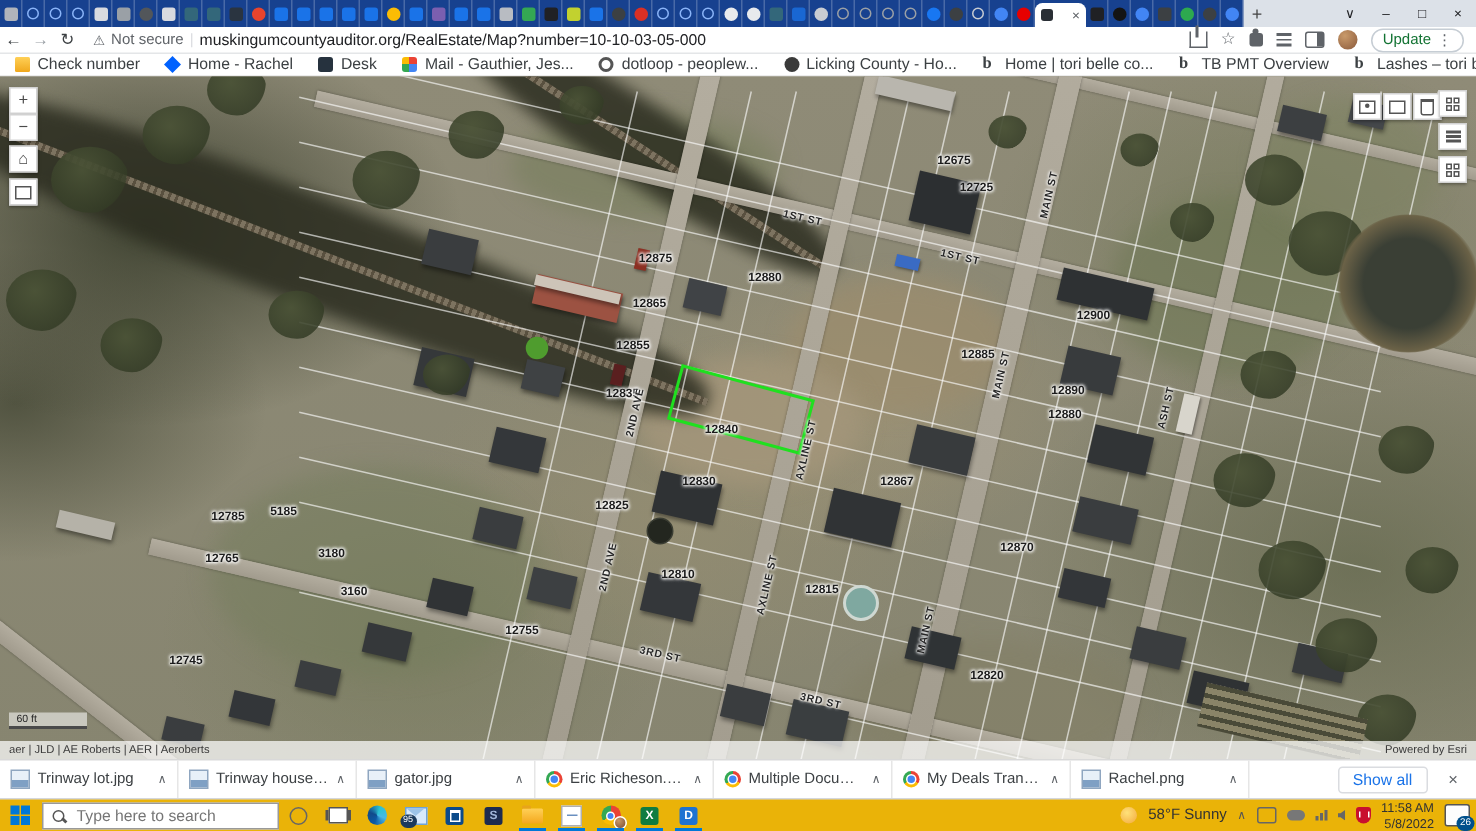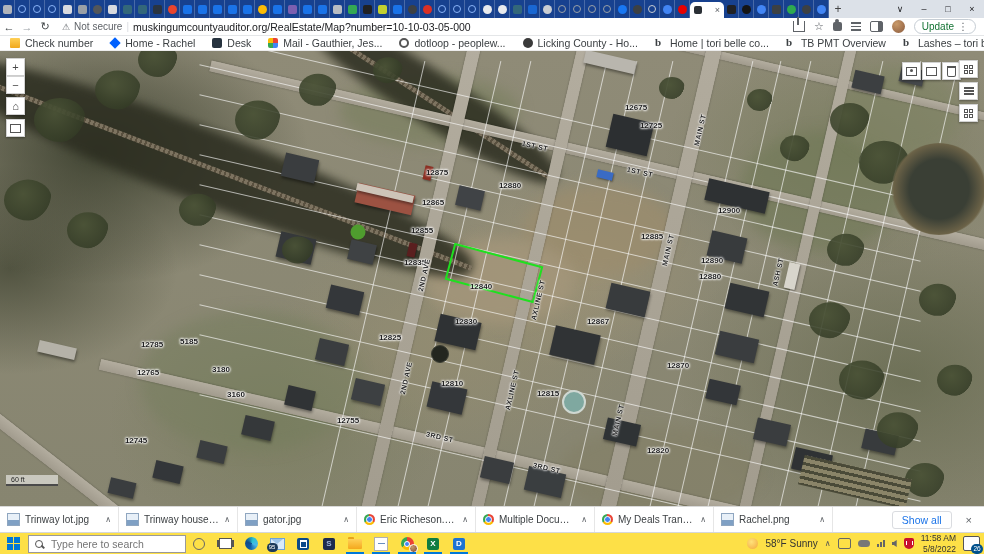--- a/index.html
+++ b/index.html
@@ -80,21 +80,21 @@
   .downloads{position:absolute;left:0;top:506px;width:984px;height:26px;background:#fff;border-top:1px solid #d9d9d9;display:flex;align-items:stretch;box-sizing:border-box;}
   .dlitem{width:119px;border-right:1px solid #e6e6e6;display:flex;align-items:center;gap:5px;padding:0 7px;box-sizing:border-box;}
   .dlname{flex:1;font-size:10px;color:#3c4043;white-space:nowrap;overflow:hidden;text-overflow:ellipsis;}
   .dlchev{font-size:8px;color:#5f6368;}
   .dlico-img{width:11px;height:11px;border:1px solid #8fa6c0;background:linear-gradient(180deg,#e8f0f8 55%,#7fa0c4 55%);flex:none;}
   .dlico-ch{width:11px;height:11px;border-radius:50%;background:conic-gradient(#ea4335 0 33%,#fbbc04 33% 66%,#34a853 66% 100%);position:relative;flex:none;}
   .dlico-ch::after{content:"";position:absolute;left:3px;top:3px;width:5px;height:5px;border-radius:50%;background:#4285f4;border:1px solid #fff;box-sizing:content-box;margin:-1px;}
   .showall{margin-left:auto;align-self:center;border:1px solid #dadce0;border-radius:3px;padding:2px 9px;font-size:10.5px;color:#1a73e8;}
   .dlclose{align-self:center;margin:0 12px 0 14px;font-size:11px;color:#5f6368;}
   
-  .taskbar{position:absolute;left:0;top:532px;width:984px;height:22px;background:#fde047;border-top:1px solid #d5d7da;display:flex;align-items:center;box-sizing:border-box;justify-content:flex-end;}
+  .taskbar{position:absolute;left:0;top:532px;width:984px;height:22px;background:#eab308;border-top:1px solid #d5d7da;display:flex;align-items:center;box-sizing:border-box;justify-content:flex-end;}
   .tbico{width:26px;height:21px;display:flex;align-items:center;justify-content:center;position:relative;flex:none;}
   .tbico.run::after{content:"";position:absolute;bottom:0;left:4px;right:4px;height:2px;background:#0078d7;}
   .startlogo{display:grid;grid-template-columns:6px 6px;gap:1px;}
   .startlogo i{width:6px;height:6px;background:#0078d7;}
   .searchbox{width:158px;height:18px;margin-left:2px;background:#fff;border:1px solid #999;display:flex;align-items:center;gap:6px;padding:0 6px;box-sizing:border-box;flex:none;}
   .searchbox input{border:none;outline:none;font-size:10.5px;color:#444;width:115px;font-family:"Liberation Sans",sans-serif;background:transparent;}
   .mag{width:6px;height:6px;border:1.5px solid #555;border-radius:50%;position:relative;flex:none;}
   .mag::after{content:"";position:absolute;left:5px;top:5px;width:4px;height:1.5px;background:#555;transform:rotate(45deg);}
   .cortana{width:10px;height:10px;border:1.5px solid #666;border-radius:50%;}
   .taskview{width:11px;height:9px;border:1px solid #555;position:relative;background:#fff;}
@@ -502,31 +502,31 @@
         <div class="plabel" style="left: 433px; top: 151px;">12865</div>
         <div class="plabel" style="left: 729px; top: 159px;">12900</div>
         <div class="plabel" style="left: 422px; top: 179px;">12855</div>
         <div class="plabel" style="left: 652px; top: 185px;">12885</div>
         <div class="plabel" style="left: 712px; top: 209px;">12890</div>
         <div class="plabel" style="left: 415px; top: 211px;">12835</div>
         <div class="plabel" style="left: 710px; top: 225px;">12880</div>
         <div class="plabel" style="left: 481px; top: 235px;">12840</div>
         <div class="plabel" style="left: 466px; top: 270px;">12830</div>
         <div class="plabel" style="left: 598px; top: 270px;">12867</div>
-        <div class="plabel" style="left: 390px; top: 286px;">12825</div>
+        <div class="plabel" style="left: 408px; top: 286px;">12825</div>
         <div class="plabel" style="left: 189px; top: 290px;">5185</div>
         <div class="plabel" style="left: 152px; top: 293px;">12785</div>
         <div class="plabel" style="left: 678px; top: 314px;">12870</div>
         <div class="plabel" style="left: 221px; top: 318px;">3180</div>
         <div class="plabel" style="left: 148px; top: 321px;">12765</div>
         <div class="plabel" style="left: 452px; top: 332px;">12810</div>
         <div class="plabel" style="left: 548px; top: 342px;">12815</div>
         <div class="plabel" style="left: 236px; top: 343px;">3160</div>
         <div class="plabel" style="left: 348px; top: 369px;">12755</div>
-        <div class="plabel" style="left: 124px; top: 389px; margin-left: 12px;">12745</div>
+        <div class="plabel" style="left: 124px; top: 389px;">12745</div>
         <div class="plabel" style="left: 658px; top: 399px;">12820</div>
         <div class="slabel" style="left: 535px; top: 95px; transform: translate(-50%, -50%) rotate(13deg);">1ST ST</div>
         <div class="slabel" style="left: 640px; top: 121px; transform: translate(-50%, -50%) rotate(13deg);">1ST ST</div>
         <div class="slabel" style="left: 700px; top: 79px; transform: translate(-50%, -50%) rotate(-77deg);">MAIN ST</div>
         <div class="slabel" style="left: 668px; top: 199px; transform: translate(-50%, -50%) rotate(-77deg);">MAIN ST</div>
         <div class="slabel" style="left: 618px; top: 369px; transform: translate(-50%, -50%) rotate(-77deg);">MAIN ST</div>
         <div class="slabel" style="left: 424px; top: 224px; transform: translate(-50%, -50%) rotate(-77deg);">2ND AVE</div>
         <div class="slabel" style="left: 406px; top: 327px; transform: translate(-50%, -50%) rotate(-77deg);">2ND AVE</div>
         <div class="slabel" style="left: 538px; top: 249px; transform: translate(-50%, -50%) rotate(-77deg);">AXLINE ST</div>
         <div class="slabel" style="left: 512px; top: 339px; transform: translate(-50%, -50%) rotate(-77deg);">AXLINE ST</div>
@@ -569,20 +569,24 @@
     <div class="mapbtn" style="left:959px;top:53px;">
         <span class="gridic">
           <i></i>
           <i></i>
           <i></i>
           <i></i>
         </span>
       </div>
 
     <div class="scalebar">60 ft</div>
+    <div class="attrib">
+      <span>aer | JLD | AE Roberts | AER | Aeroberts</span>
+      <span>Powered by Esri</span>
+    </div>
   </div>
 
   <div class="downloads">
     <div id="dlItems" style="display:flex;">
         <div class="dlitem">
           <div class="dlico-img"></div>
           <div class="dlname">Trinway lot.jpg</div>
           <div class="dlchev">∧</div>
         </div>
         <div class="dlitem">

